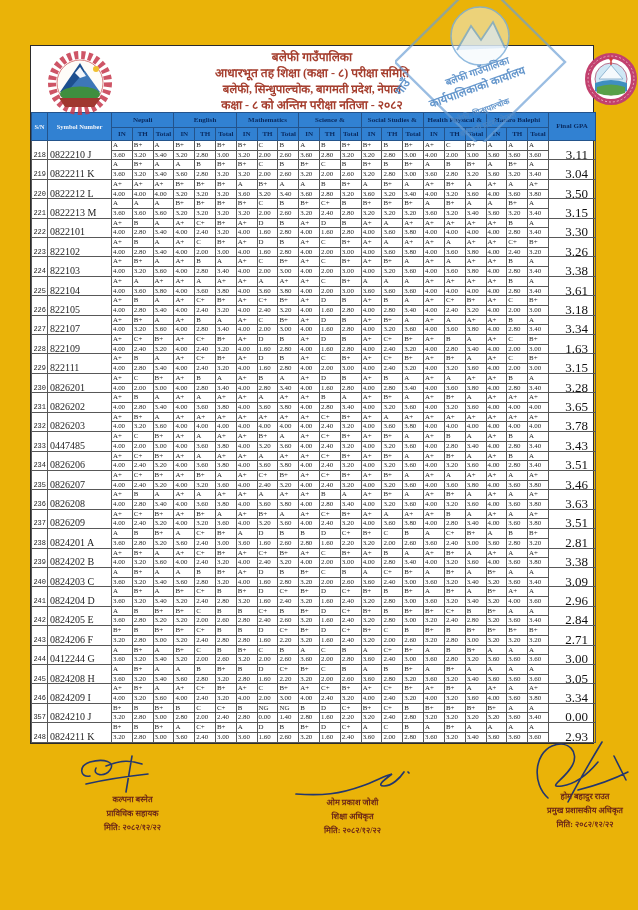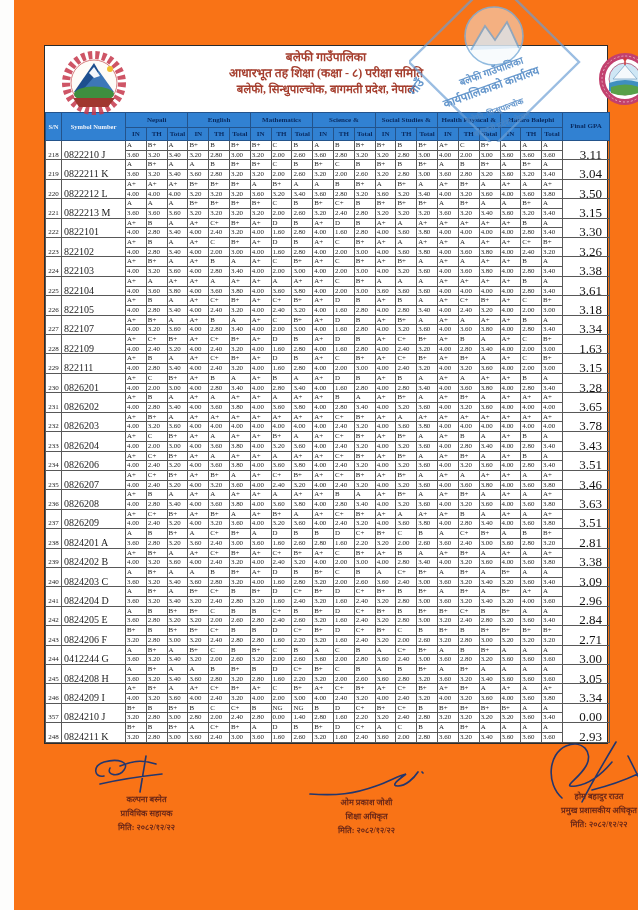--- a/index.html
+++ b/index.html
@@ -1,39 +1,39 @@
 <!DOCTYPE html>
 <html><head>
 <meta charset="utf-8">
 <style>
   html,body{margin:0;padding:0;}
   body{width:638px;height:910px;background:#fdfdfc;position:relative;overflow:hidden;
        font-family:"Liberation Serif", serif;}
-  .sheet{position:absolute;inset:0;background:#f97316;margin-left:14px;}
+  .sheet{position:absolute;inset:0;background:#eab308;}
 
   
   .doc-box{position:absolute;left:30px;top:45px;width:562px;border:1.5px solid #2b2b2b;background:#fff;}
   .box-header{position:relative;height:66px;}
   .titles{position:absolute;left:0;right:0;top:3px;text-align:center;color:#a53e2e;font-weight:bold;}
   .titles .t1{font-size:12px;line-height:16px;}
   .titles .t2{font-size:12px;line-height:16px;}
   .titles .t3{font-size:11.5px;line-height:16px;}
   .titles .t4{font-size:12px;line-height:16px;}
 
   
   table#grade-table{border-collapse:collapse;table-layout:fixed;width:562px;}
   #grade-table th,#grade-table td{border:1px solid #585858;padding:0 1px;overflow:hidden;white-space:nowrap;}
   #grade-table thead th{background:#3181d2;color:#0a2c62;font-size:7px;line-height:9px;font-weight:bold;
        border-color:#23538b;text-align:center;}
   #grade-table thead th.lt{color:#eef3fa;font-size:6.5px;}
   #grade-table thead tr.r1 th{height:14px;}
   #grade-table thead tr.r2 th{height:12px;}
   #grade-table tbody td{font-size:6.9px;line-height:8.7px;height:8.7px;color:#262626;text-align:left;
        vertical-align:middle;}
-  #grade-table td.c-sn{text-align:center;vertical-align:bottom;font-size:7px;padding-left:1px;color:#1d1d1d;}
+  #grade-table td.c-sn{text-align:right;vertical-align:bottom;font-size:7px;padding-left:1px;color:#1d1d1d;font-family:Liberation Mono, monospace;}
   #grade-table td.c-sym{vertical-align:bottom;font-size:10px;color:#1d1d1d;padding-left:2px;}
   #grade-table td.c-gpa{vertical-align:bottom;text-align:right;padding-right:7px;font-size:13px;color:#111;padding-left:8px;}
 
   
   .sig{position:absolute;text-align:center;color:#6d2817;}
   .sig .nm{font-size:8.2px;font-weight:bold;line-height:14px;}
   .sig .tt{font-size:8.2px;font-weight:bold;line-height:14px;}
   .sig .dt{font-size:8.2px;font-weight:bold;line-height:14px;}
   .sigsvg{position:absolute;}
 
@@ -45,20 +45,21 @@
 <body>
 
 <div class="sheet">
 
   <div class="doc-box">
     <div class="box-header">
       <div class="titles">
         <div class="t1">बलेफी गाउँपालिका</div>
         <div class="t2">आधारभूत तह शिक्षा (कक्षा - ८) परीक्षा समिति</div>
         <div class="t3">बलेफी, सिन्धुपाल्चोक, बागमती प्रदेश, नेपाल</div>
+        <div class="t4">कक्षा - ८ को अन्तिम परीक्षा नतिजा - २०८२</div>
       </div>
     </div>
     <table id="grade-table">
         <colgroup>
           <col style="width: 16px;">
           <col style="width: 64px;">
           <col style="width: 20.8px;">
           <col style="width: 20.8px;">
           <col style="width: 20.8px;">
           <col style="width: 20.8px;">
@@ -849,21 +850,21 @@
             <td>3.80</td>
             <td>4.00</td>
             <td>4.00</td>
             <td>4.00</td>
             <td>4.00</td>
             <td>4.00</td>
             <td>4.00</td>
           </tr>
           <tr>
             <td class="c-sn" rowspan="2">233</td>
-            <td class="c-sym" rowspan="2">0826204</td>
+            <td class="c-sym" rowspan="2">0447485</td>
             <td>A+</td>
             <td>C</td>
             <td>B+</td>
             <td>A+</td>
             <td>A</td>
             <td>A+</td>
             <td>A+</td>
             <td>B+</td>
             <td>A</td>
             <td>A+</td>

